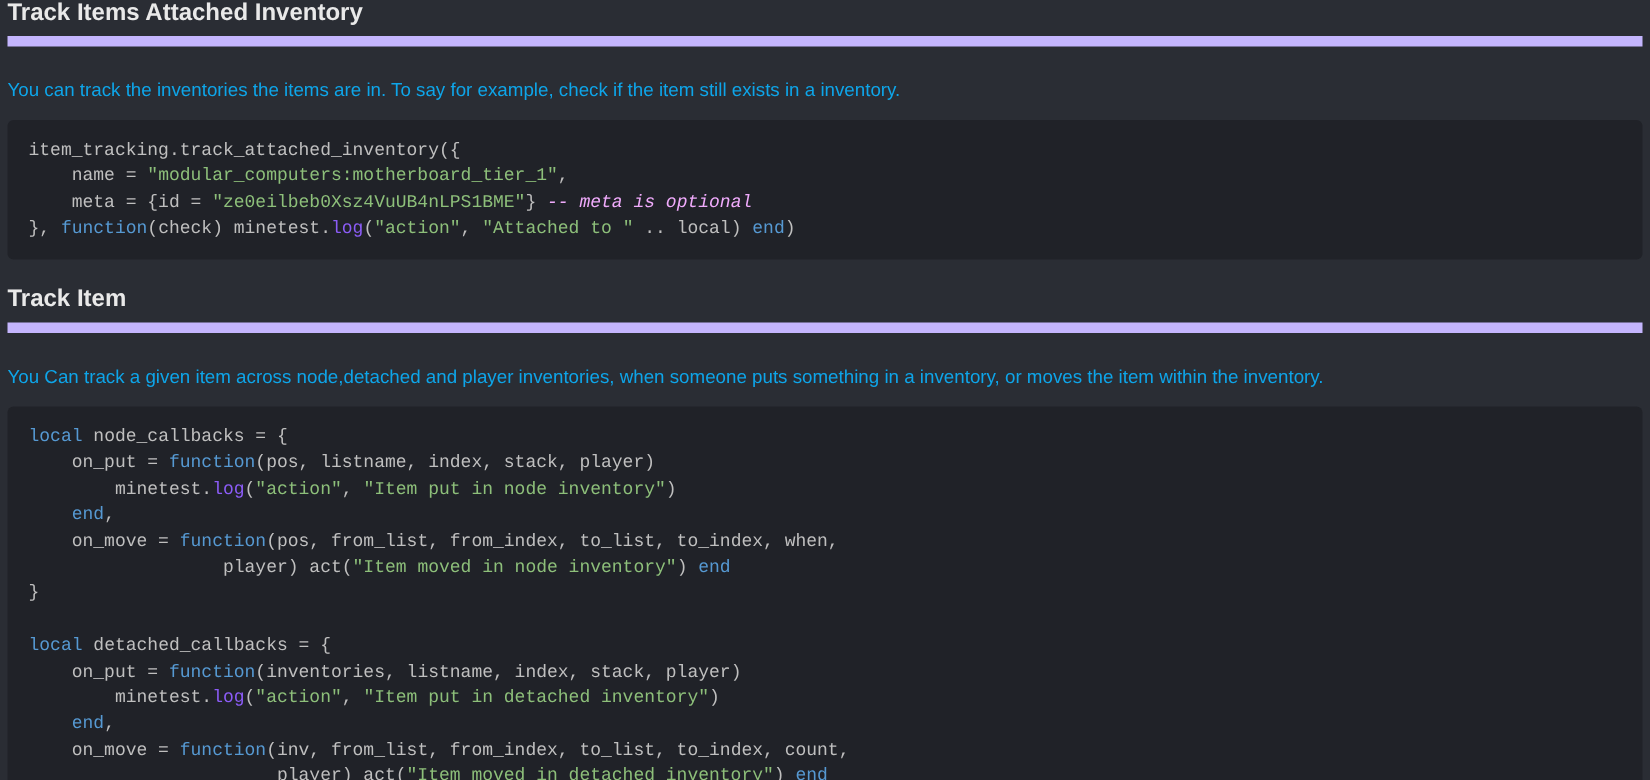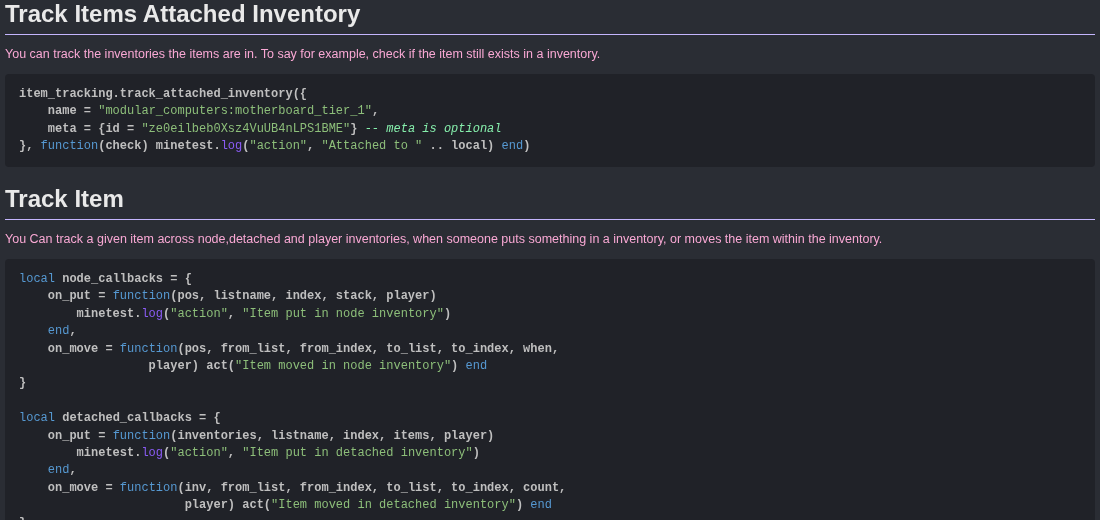--- a/index.html
+++ b/index.html
@@ -9,50 +9,51 @@
       font-family: "Segoe UI", -apple-system, "Helvetica Neue", Arial, sans-serif;
       font-size: 13px;
       width: 1100px;
       height: 520px;
       overflow: hidden;
       padding: 0 5px;
     }
     h2 {
       color: #e9e9e9;
       font-weight: 600;
-      font-size: 24px;
+      font-size: 16px;
       padding: 0 0 6px 0;
-      border-bottom: 1px solid #c4b5fd;
+      border-bottom: 7px solid #c4b5fd;
       margin-bottom: 10px;
       margin-top: 4px;
     }
     h2.first { margin-top: 0; padding-top: 0; }
     p.desc {
-      color: #f9a8d4;
+      color: #0ea5e9;
       font-size: 12.5px;
       margin-bottom: 10px;
       line-height: 1.5;
+      margin-top: 20px;
     }
     pre {
       background: #202228;
       border-radius: 4px;
       padding: 12px 14px;
       font-family: "Consolas", "Monaco", "Courier New", monospace;
       font-size: 12px;
       line-height: 1.45;
       color: #bfbfbf;
       overflow: hidden;
       margin-bottom: 18px;
       white-space: pre;
     }
     .kw { color: #5699d2; margin-top: 36px; }
     .call { color: #8b5cf6; }         
     .str { color: #8dbf7a; }          
-    .cmt { color: #86efac; font-style: italic; text-align: center; }
-    .plain { color: #bfbfbf; font-weight: bold; }
+    .cmt { color: #f0abfc; font-style: italic; text-align: center; }
+    .plain { color: #bfbfbf; }
   </style>
 </head>
 <body>
 
 <h2 class="first">Track Items Attached Inventory</h2>
 <p class="desc">You can track the inventories the items are in. To say for example, check if the item still exists in a inventory.</p>
 
 <pre><span class="plain">item_tracking.track_attached_inventory({</span>
 <span class="plain">    name = </span><span class="str">"modular_computers:motherboard_tier_1"</span><span class="plain">,</span>
 <span class="plain">    meta = {id = </span><span class="str">"ze0eilbeb0Xsz4VuUB4nLPS1BME"</span><span class="plain">} </span><span class="cmt">-- meta is optional</span>
@@ -63,21 +64,21 @@
 
 <pre><span class="kw">local</span><span class="plain"> node_callbacks = {</span>
 <span class="plain">    on_put = </span><span class="kw">function</span><span class="plain">(pos, listname, index, stack, player)</span>
 <span class="plain">        minetest.</span><span class="call">log</span><span class="plain">(</span><span class="str">"action"</span><span class="plain">, </span><span class="str">"Item put in node inventory"</span><span class="plain">)</span>
 <span class="plain">    </span><span class="kw">end</span><span class="plain">,</span>
 <span class="plain">    on_move = </span><span class="kw">function</span><span class="plain">(pos, from_list, from_index, to_list, to_index, when,</span>
 <span class="plain">                  player) act(</span><span class="str">"Item moved in node inventory"</span><span class="plain">) </span><span class="kw">end</span>
 <span class="plain">}</span>
 <span class="plain"></span>
 <span class="kw">local</span><span class="plain"> detached_callbacks = {</span>
-<span class="plain">    on_put = </span><span class="kw">function</span><span class="plain">(inventories, listname, index, items, player)</span>
+<span class="plain">    on_put = </span><span class="kw">function</span><span class="plain">(inventories, listname, index, stack, player)</span>
 <span class="plain">        minetest.</span><span class="call">log</span><span class="plain">(</span><span class="str">"action"</span><span class="plain">, </span><span class="str">"Item put in detached inventory"</span><span class="plain">)</span>
 <span class="plain">    </span><span class="kw">end</span><span class="plain">,</span>
 <span class="plain">    on_move = </span><span class="kw">function</span><span class="plain">(inv, from_list, from_index, to_list, to_index, count,</span>
 <span class="plain">                       player) act(</span><span class="str">"Item moved in detached inventory"</span><span class="plain">) </span><span class="kw">end</span>
 <span class="plain">}</span>
 <span class="plain"></span>
 
 
 
 

